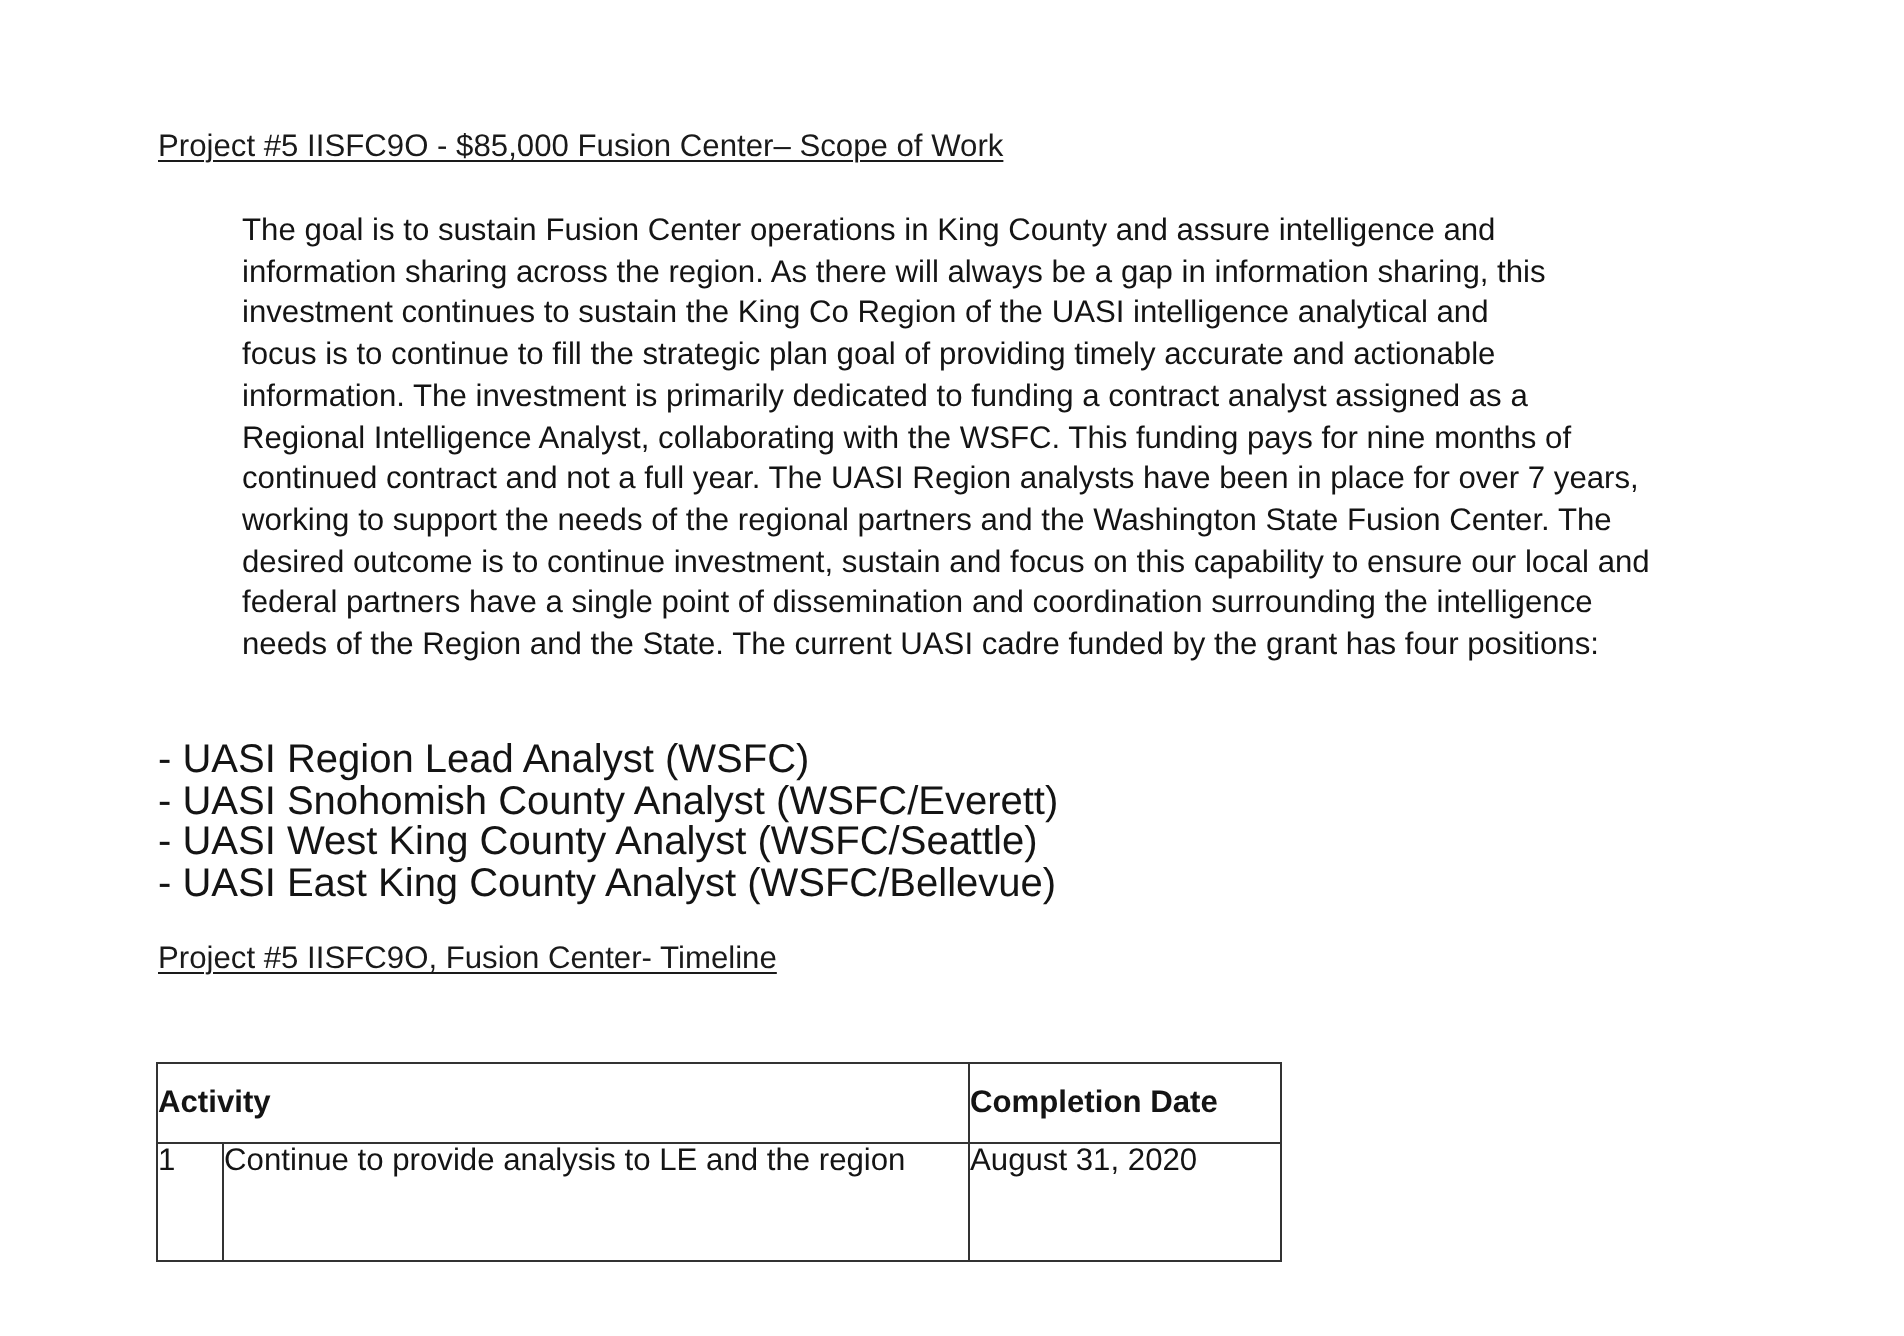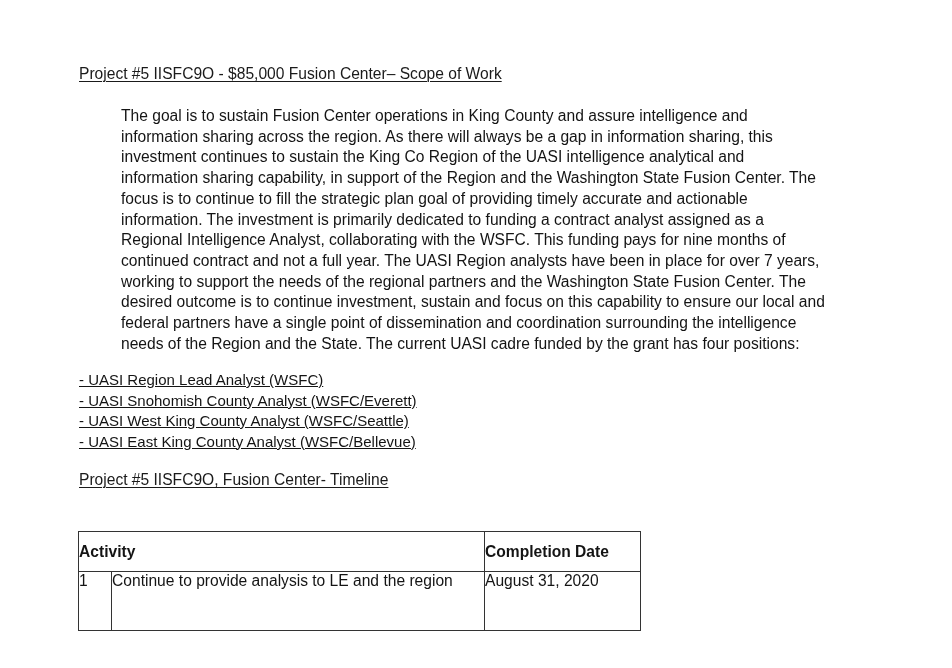--- a/index.html
+++ b/index.html
@@ -40,23 +40,22 @@
     .para .line {
       display: block;
       white-space: nowrap;
       margin-left: 42px;
     }
 
     .positions {
       position: absolute;
       left: 79px;
       top: 370px;
-      font-size: 15px;
+      font-size: 20px;
       line-height: 20.5px;
-      text-decoration: underline;
     }
     .positions .pos {
       display: block;
       white-space: nowrap;
     }
 
     table.timeline {
       position: absolute;
       left: 78px;
       top: 531px;
@@ -94,21 +93,20 @@
   </style>
 </head>
 <body>
 
 <div id="heading-scope" class="heading">Project #5 IISFC9O - $85,000 Fusion Center– Scope of Work</div>
 
 <div class="para">
   <span class="line">The goal is to sustain Fusion Center operations in King County and assure intelligence and</span>
   <span class="line">information sharing across the region. As there will always be a gap in information sharing, this</span>
   <span class="line">investment continues to sustain the King Co Region of the UASI intelligence analytical and</span>
-  <span class="line">information sharing capability, in support of the Region and the Washington State Fusion Center. The</span>
   <span class="line">focus is to continue to fill the strategic plan goal of providing timely accurate and actionable</span>
   <span class="line">information.  The investment is primarily dedicated to funding a contract  analyst assigned as a</span>
   <span class="line">Regional Intelligence Analyst, collaborating with the WSFC. This funding pays for nine months of</span>
   <span class="line">continued contract and not a full year. The UASI Region analysts have been in place for over 7 years,</span>
   <span class="line">working to support the needs of the regional partners and the Washington State Fusion Center. The</span>
   <span class="line">desired outcome is to continue investment, sustain and focus on this capability to ensure our local and</span>
   <span class="line">federal partners have a single point of dissemination and coordination surrounding the intelligence</span>
   <span class="line">needs of the Region and the State. The current UASI cadre funded by the grant has four positions:</span>
 </div>
 

